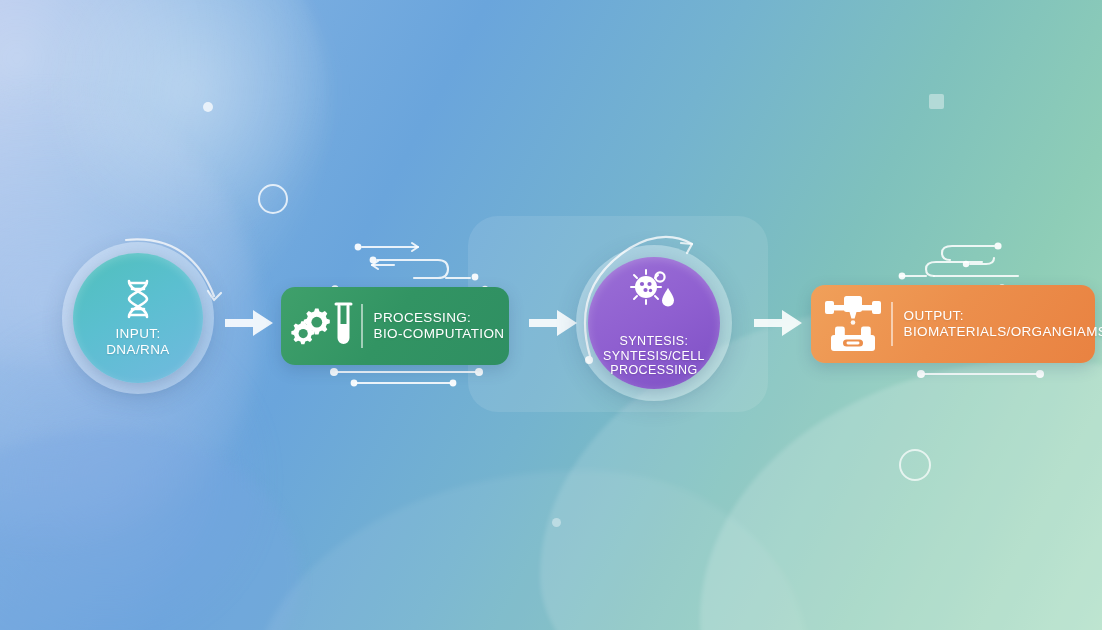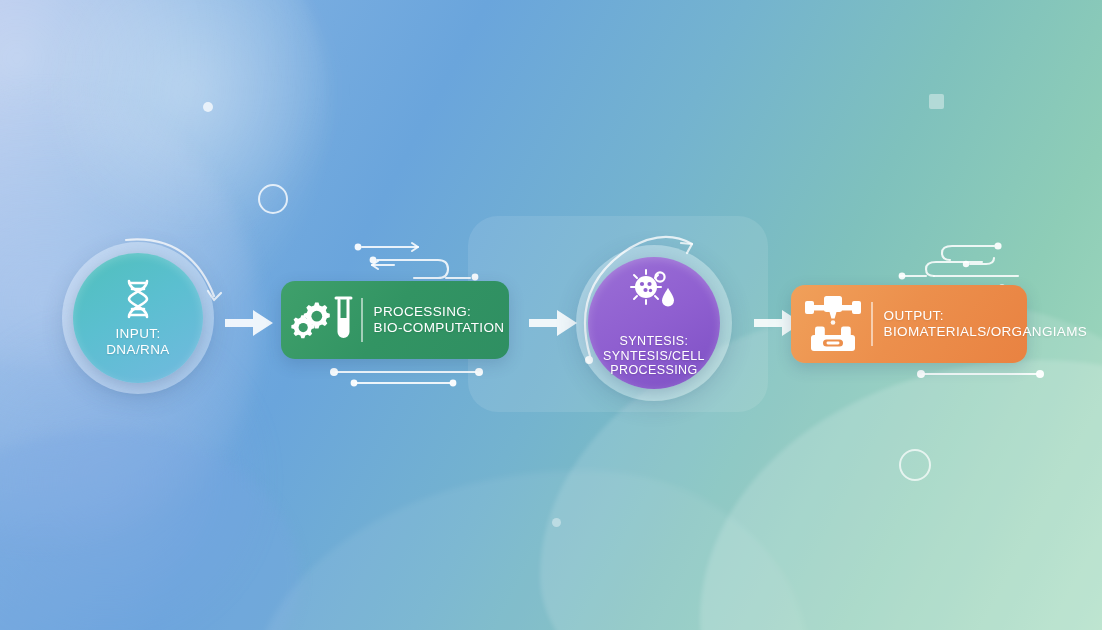--- a/index.html
+++ b/index.html
@@ -116,26 +116,26 @@
     flex:0 0 auto;width:1.6px;height:44px;
     background:rgba(255,255,255,.55);margin:0 11px 0 6px;
   }
   .box-label{
     color:#fff;line-height:1.2;letter-spacing:.35px;
     white-space:nowrap;font-size:13.5px;
     text-shadow:0 1px 2px rgba(0,0,0,.10);
   }
 
   #stage-processing{
-    left:281px;top:281px;width:228px;height:78px;
+    left:281px;top:287px;width:228px;height:78px;
     background:linear-gradient(125deg,#3fa06b 0%,#329463 48%,#2f8f62 100%);
     padding-left:10px;box-sizing:border-box;
   }
   #stage-output{
-    left:791px;top:285px;width:236px;height:78px;
+    left:811px;top:285px;width:284px;height:78px;
     background:linear-gradient(125deg,#f0a05a 0%,#ec8f4c 48%,#e98241 100%);
     padding-left:10px;box-sizing:border-box;justify-content:space-between;
   }
   #stage-output .box-label{overflow:visible;}
 
   
   .arrow{position:absolute;}
 
   
   .circuit{position:absolute;pointer-events:none;}

